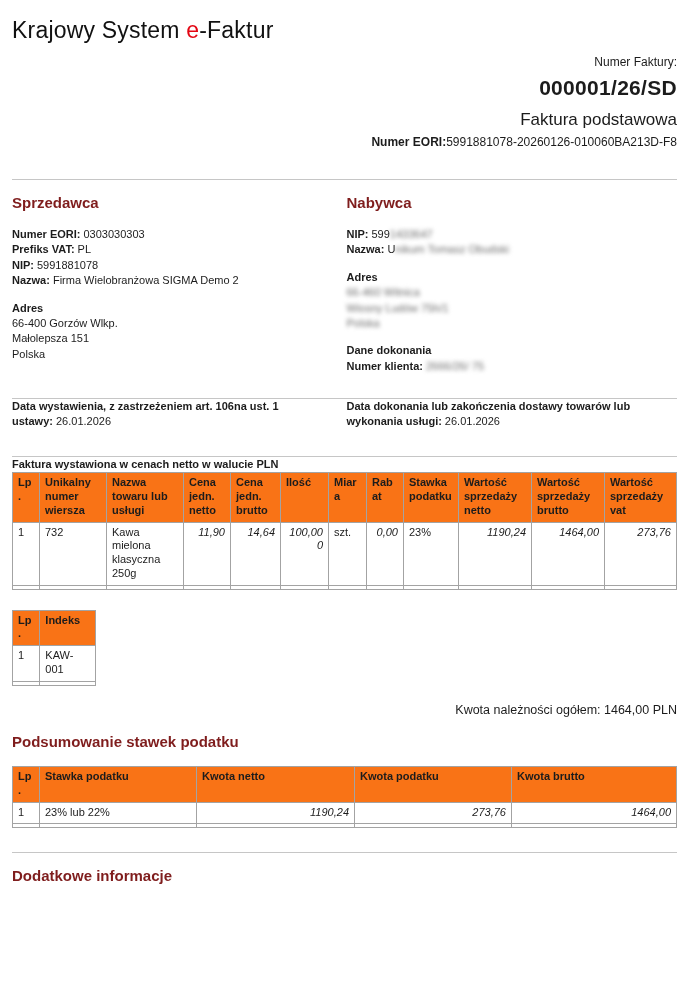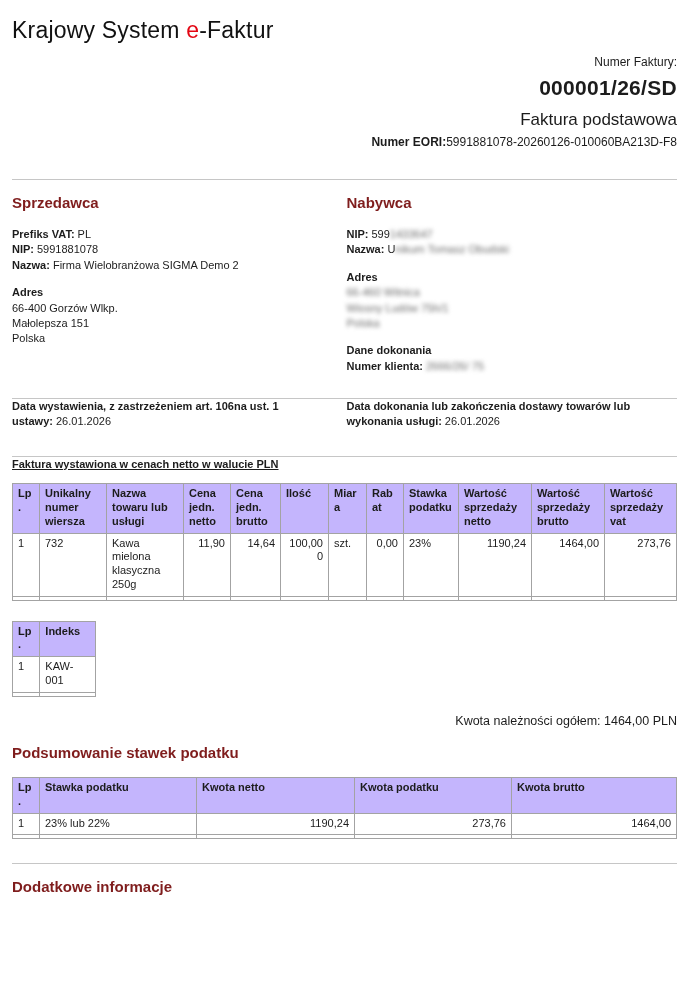--- a/index.html
+++ b/index.html
@@ -25,28 +25,28 @@
   .sep2 { margin-top: 24px; }
   .sep3 { margin-top: 26px; }
   .sep4 { margin-top: 24px; }
   h2.section-heading { font-size: 15px; font-weight: 700; margin: 12px 0 14px; color:#7f1d1d; }
   .two-col { display: flex; }
   .two-col > div { width: 50%; }
   .col-right { padding-left: 2px; }
   .sub-block { margin-top: 12px; }
   .line { min-height: 15px; }
   .redacted { filter: blur(2.3px); color: #6d6d6d; user-select: none; }
-  .note { font-weight: 700; margin-bottom: 11px; text-decoration: underline; }
+  .note { font-weight: 700; margin-bottom: 0; }
   table { border-collapse: collapse; table-layout: fixed; font-size: 11px; }
   table.full { width: 100%; }
   table.small { width: 84px; }
   th, td { border: 1px solid #a3a3a3; padding: 3px 5px 4px; vertical-align: top;
            text-align: left; overflow-wrap: break-word; line-height: 1.25; }
-  th { font-weight: 700; background: #c4b5fd; }
-  td.num { text-align: right; }
+  th { font-weight: 700; background: #f97316; }
+  td.num { text-align: right; font-style: italic; }
   tr.spacer-row td { height: 4px; padding: 0; }
   .index-table-wrap { margin-top: 20px; }
   .total-line { text-align: right; font-size: 12.5px; font-weight: 400; margin-top: 16px; }
   .tax-heading { margin-top: 18px; }
 </style>
 </head>
 <body>
 
 <header>
   <h1 class="page-title"><span>Krajowy System </span><span class="accent">e</span><span>-Faktur</span></h1>
@@ -57,20 +57,21 @@
     <div class="hr-line3">Faktura podstawowa</div>
     <div class="hr-line4"><span class="b">Numer EORI:</span><span>5991881078-20260126-010060BA213D-F8</span></div>
   </div>
 </header>
 
 <hr class="sep sep1">
 
 <section class="two-col">
   <div>
     <h2 class="section-heading">Sprzedawca</h2>
+    <div class="line"><span class="lbl">Numer EORI:</span><span>0303030303</span></div>
     <div class="line"><span class="lbl">Prefiks VAT:</span><span>PL</span></div>
     <div class="line"><span class="lbl">NIP:</span><span>5991881078</span></div>
     <div class="line"><span class="lbl">Nazwa:</span><span>Firma Wielobranżowa SIGMA Demo 2</span></div>
     <div class="sub-block">
       <div class="b line">Adres</div>
       <div class="line">66-400 Gorzów Wlkp.</div>
       <div class="line">Małolepsza 151</div>
       <div class="line">Polska</div>
     </div>
   </div>

